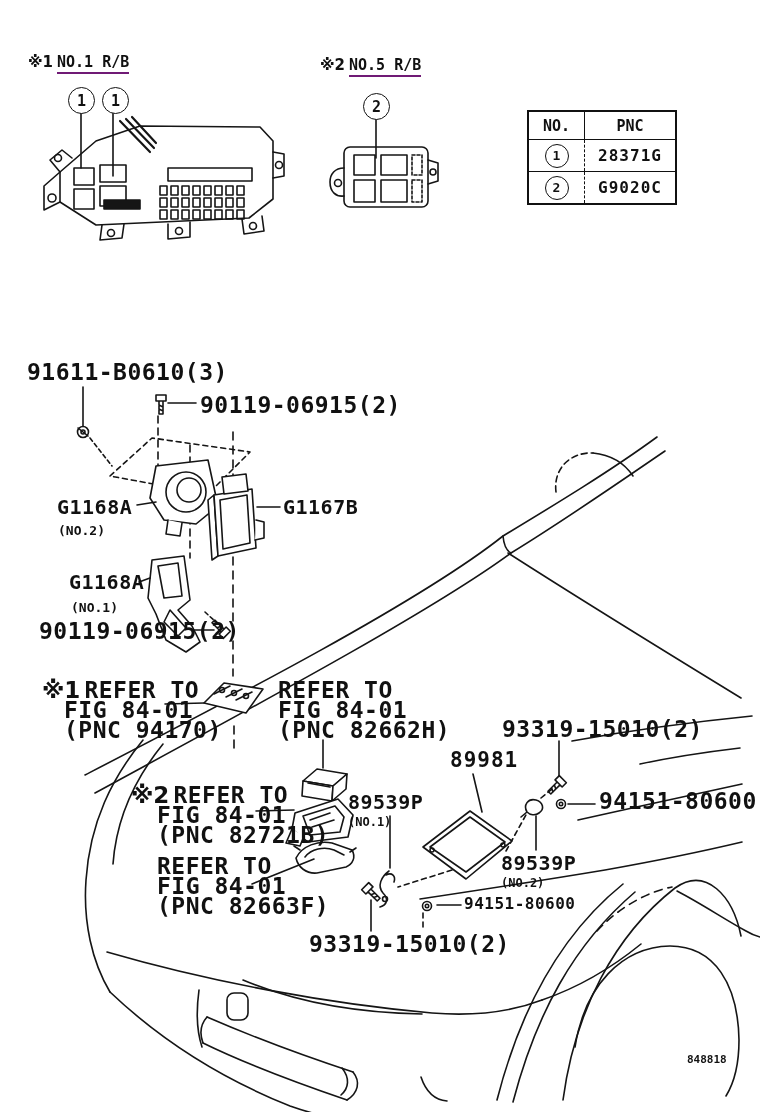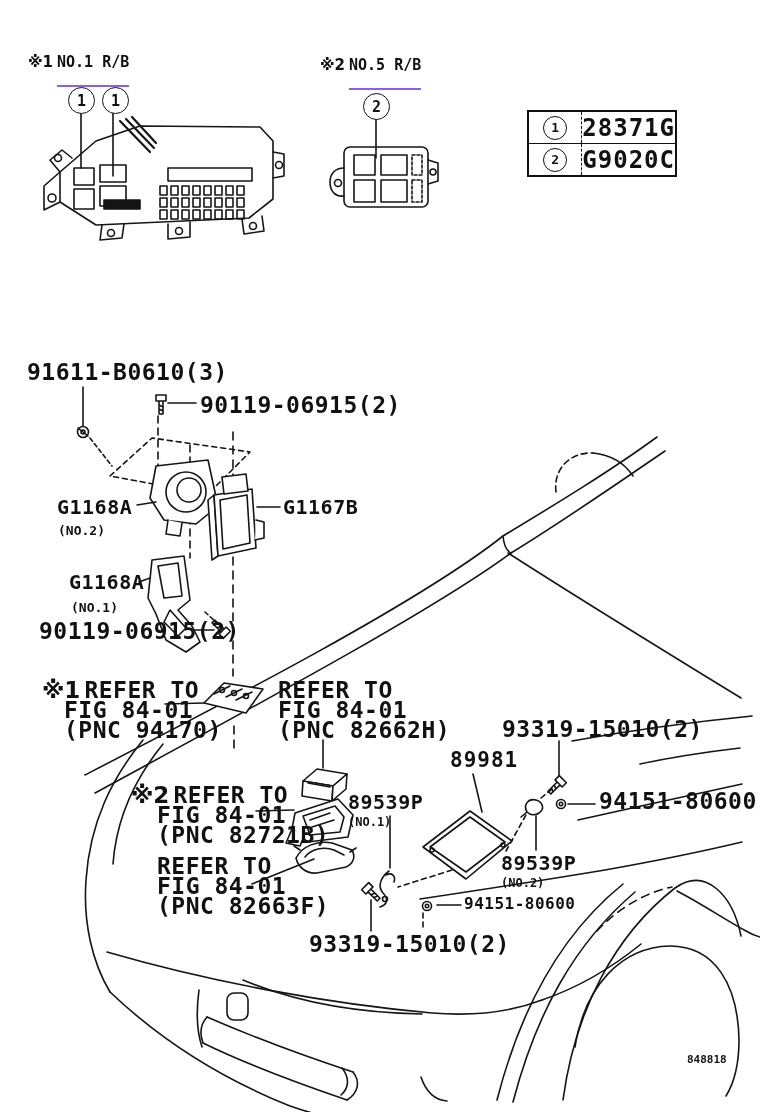--- a/index.html
+++ b/index.html
@@ -10,35 +10,35 @@
        letter-spacing:0.5px;line-height:20px;}
   .fs20{font-size:20px;letter-spacing:0.5px;}
   .fs21{font-size:21px;letter-spacing:1px;text-align:center;}
   .fs13{font-size:13px;letter-spacing:0;}
   .sub{font-size:12px;letter-spacing:0;font-weight:bold;}
   .note{font-family:"DejaVu Sans",sans-serif;letter-spacing:0;padding-right:4px;}
   .refer div{line-height:20px;}
   .ind22{margin-left:22px;}
   .ind26{margin-left:26px;}
   .rb-title{position:absolute;font-weight:bold;font-size:15px;white-space:nowrap;letter-spacing:0;}
-  .underlined{border-bottom:2px solid #8b5cf6;padding-bottom:14px;}
+  .underlined{border-bottom:2px solid #701a75;padding-bottom:1px;}
   .callout{position:absolute;width:25px;height:25px;border:1.7px solid #111;border-radius:50%;
            display:flex;align-items:center;justify-content:center;background:#fff;
            font-size:15px;font-weight:bold;}
   .pnc-table{position:absolute;left:527px;top:110px;width:146px;border:2px solid #111;background:#fff;}
   .t-row{display:flex;align-items:stretch;}
   .t-row + .t-row{border-top:1.6px solid #111;}
   .t-no{width:55px;display:flex;align-items:center;justify-content:center;
         border-right:1.6px solid #111;font-weight:bold;font-size:15px;letter-spacing:0;}
   .t-row.data .t-no{border-right:1.6px dashed #111;}
   .t-pnc{flex:1;display:flex;align-items:center;justify-content:center;
          font-weight:bold;font-size:15px;letter-spacing:0;}
   .t-row.head{height:27px;}
   .t-row.data{height:31px;}
-  .t-row.data .t-pnc{font-size:24px;letter-spacing:1px;}
+  .t-row.data .t-pnc{font-size:16px;letter-spacing:1px;}
   .circ{width:22px;height:22px;border:1.5px solid #111;border-radius:50%;
         display:flex;align-items:center;justify-content:center;font-size:13px;font-weight:bold;}
   .baseline{display:flex;align-items:baseline;flex-direction:column;}
 </style>
 </head>
 <body>
 
 <svg width="760" height="1112" viewBox="0 0 760 1112" style="fill:none;stroke:#151515;stroke-width:1.6;stroke-linecap:round;stroke-linejoin:round;">
   <defs>
     <g id="screw">
@@ -228,20 +228,24 @@
 </div>
 <div class="rb-title" style="left:320px;top:56px;">
   <span class="note">※2</span><span class="underlined">NO.5 R/B</span>
 </div>
 
 <div class="callout" style="left:68px;top:87px;">1</div>
 <div class="callout" style="left:102px;top:87px;">1</div>
 <div class="callout" style="left:363px;top:93px;">2</div>
 
 <div class="pnc-table">
+  <div class="t-row head">
+    <div class="t-no">NO.</div>
+    <div class="t-pnc">PNC</div>
+  </div>
   <div class="t-row data">
     <div class="t-no">
         <span class="circ">1</span>
       </div>
     <div class="t-pnc">28371G</div>
   </div>
   <div class="t-row data">
     <div class="t-no">
         <span class="circ">2</span>
       </div>

